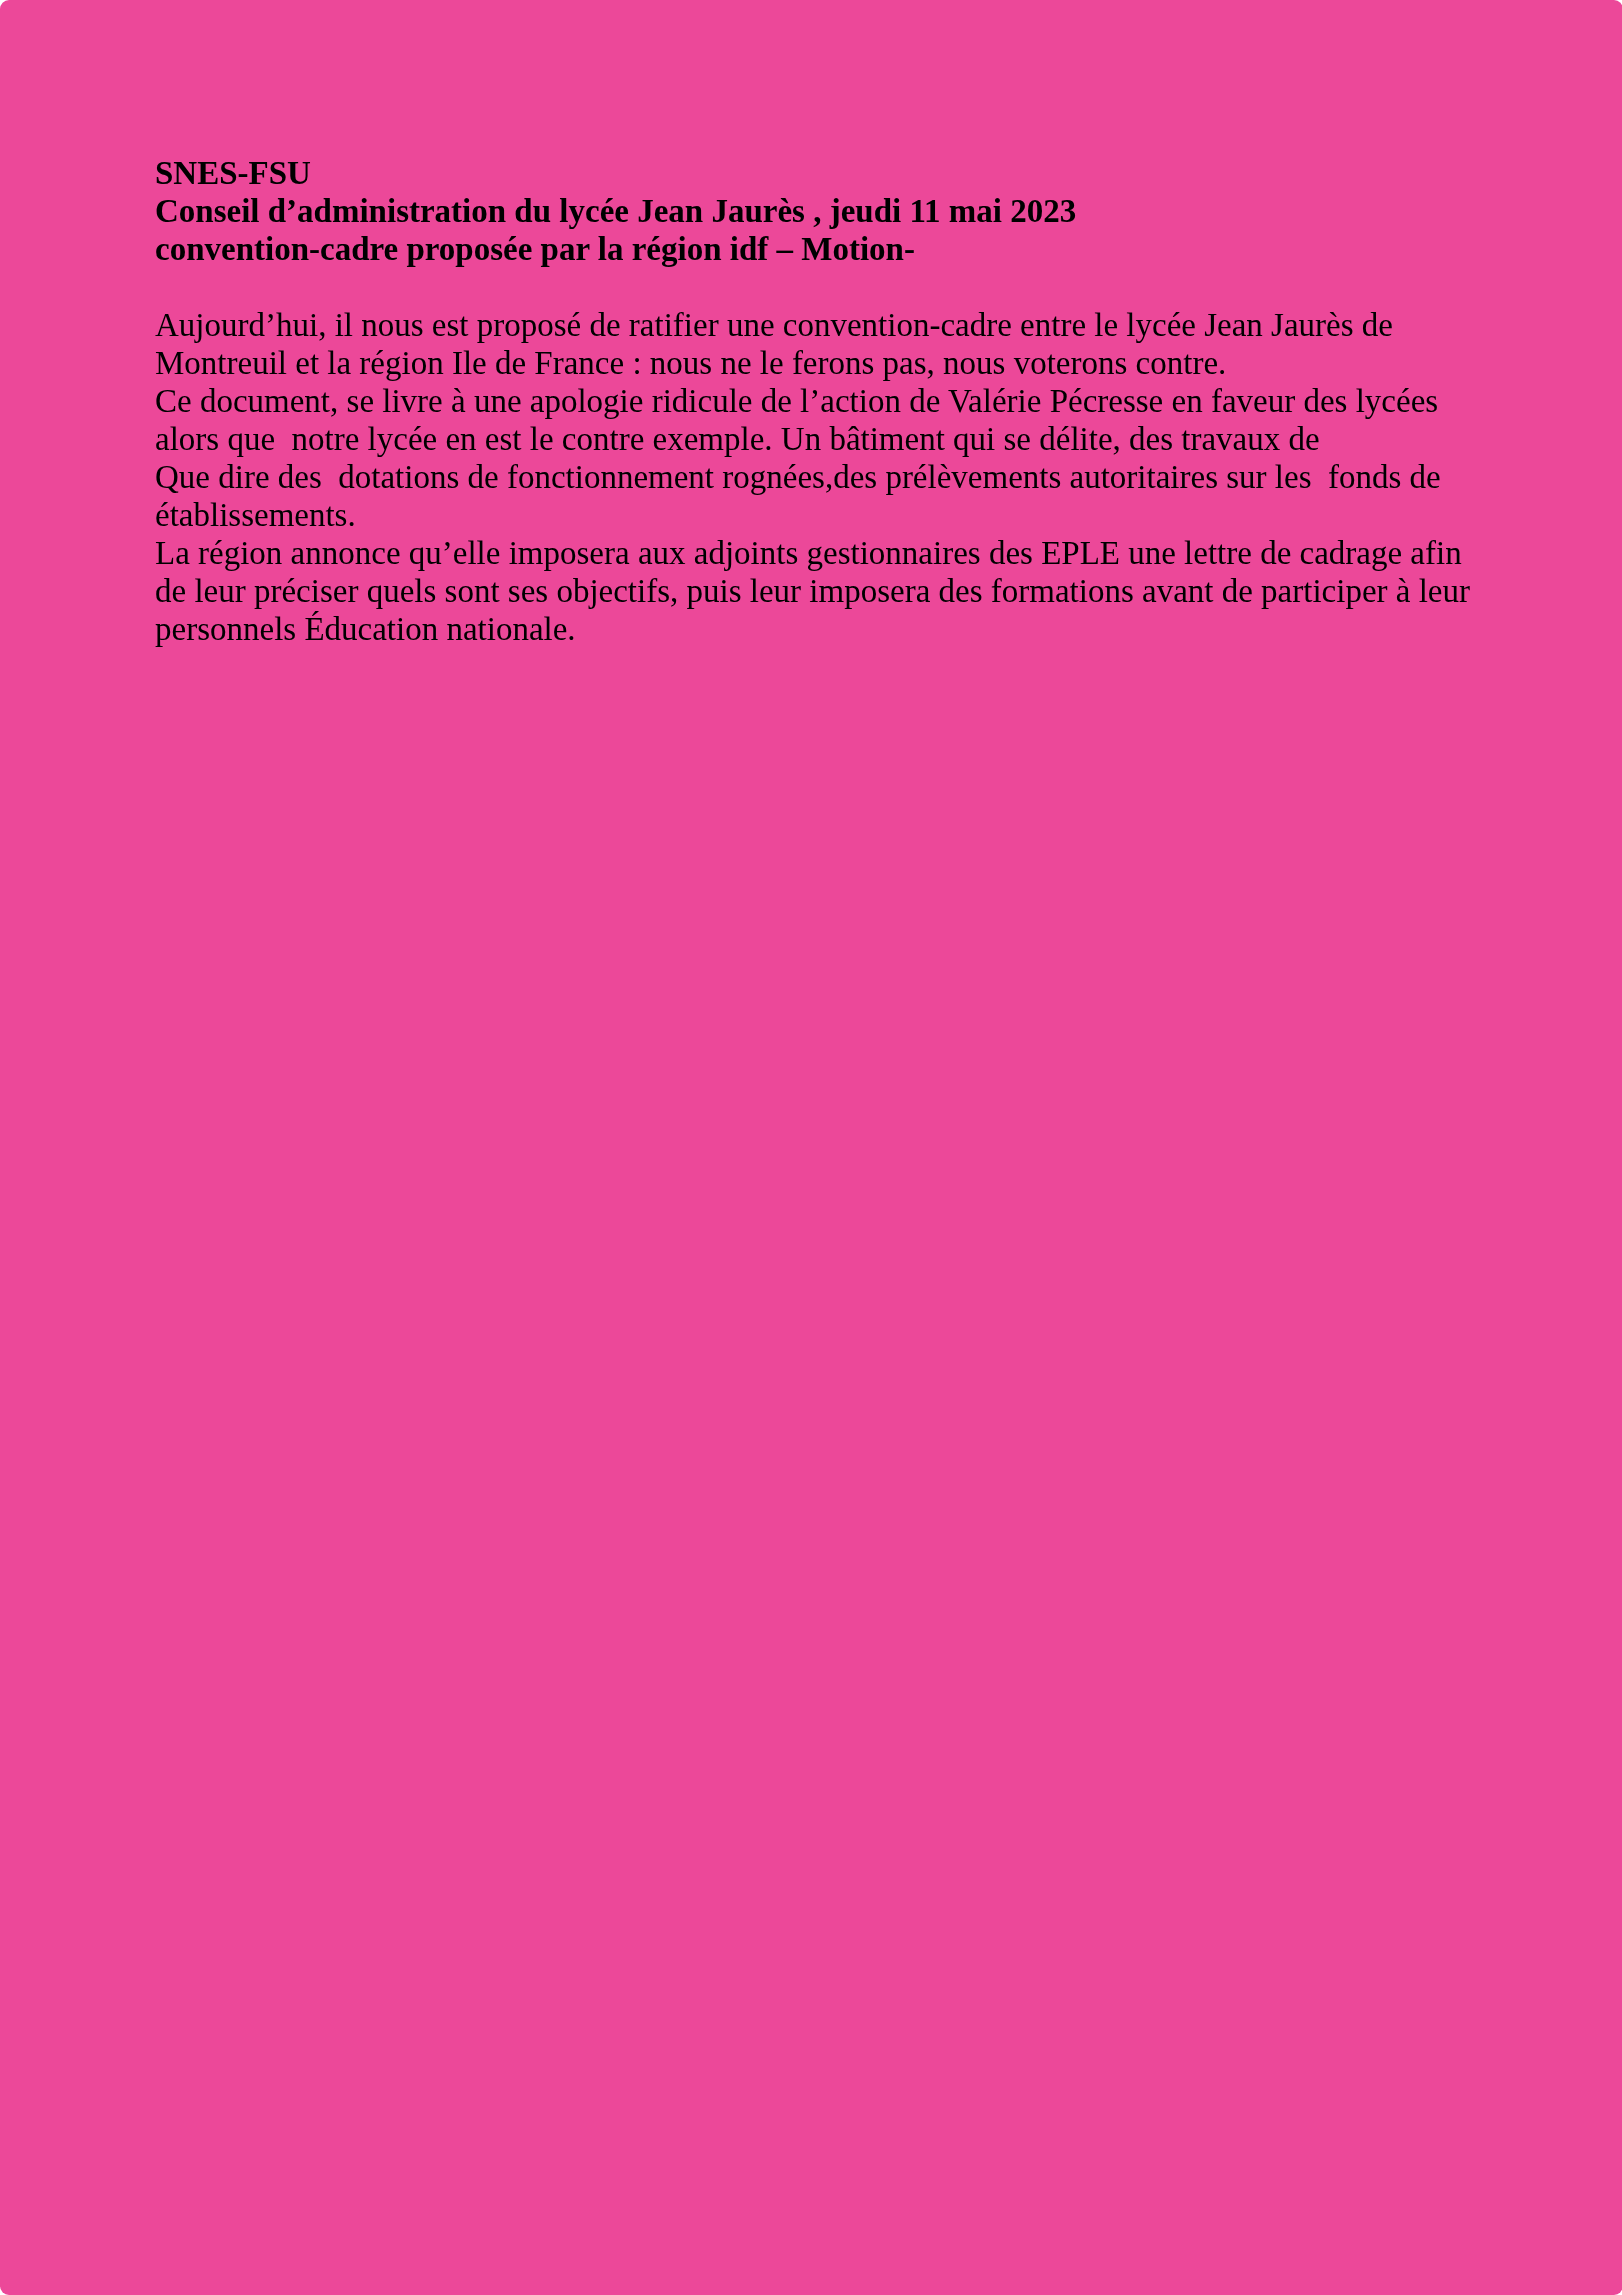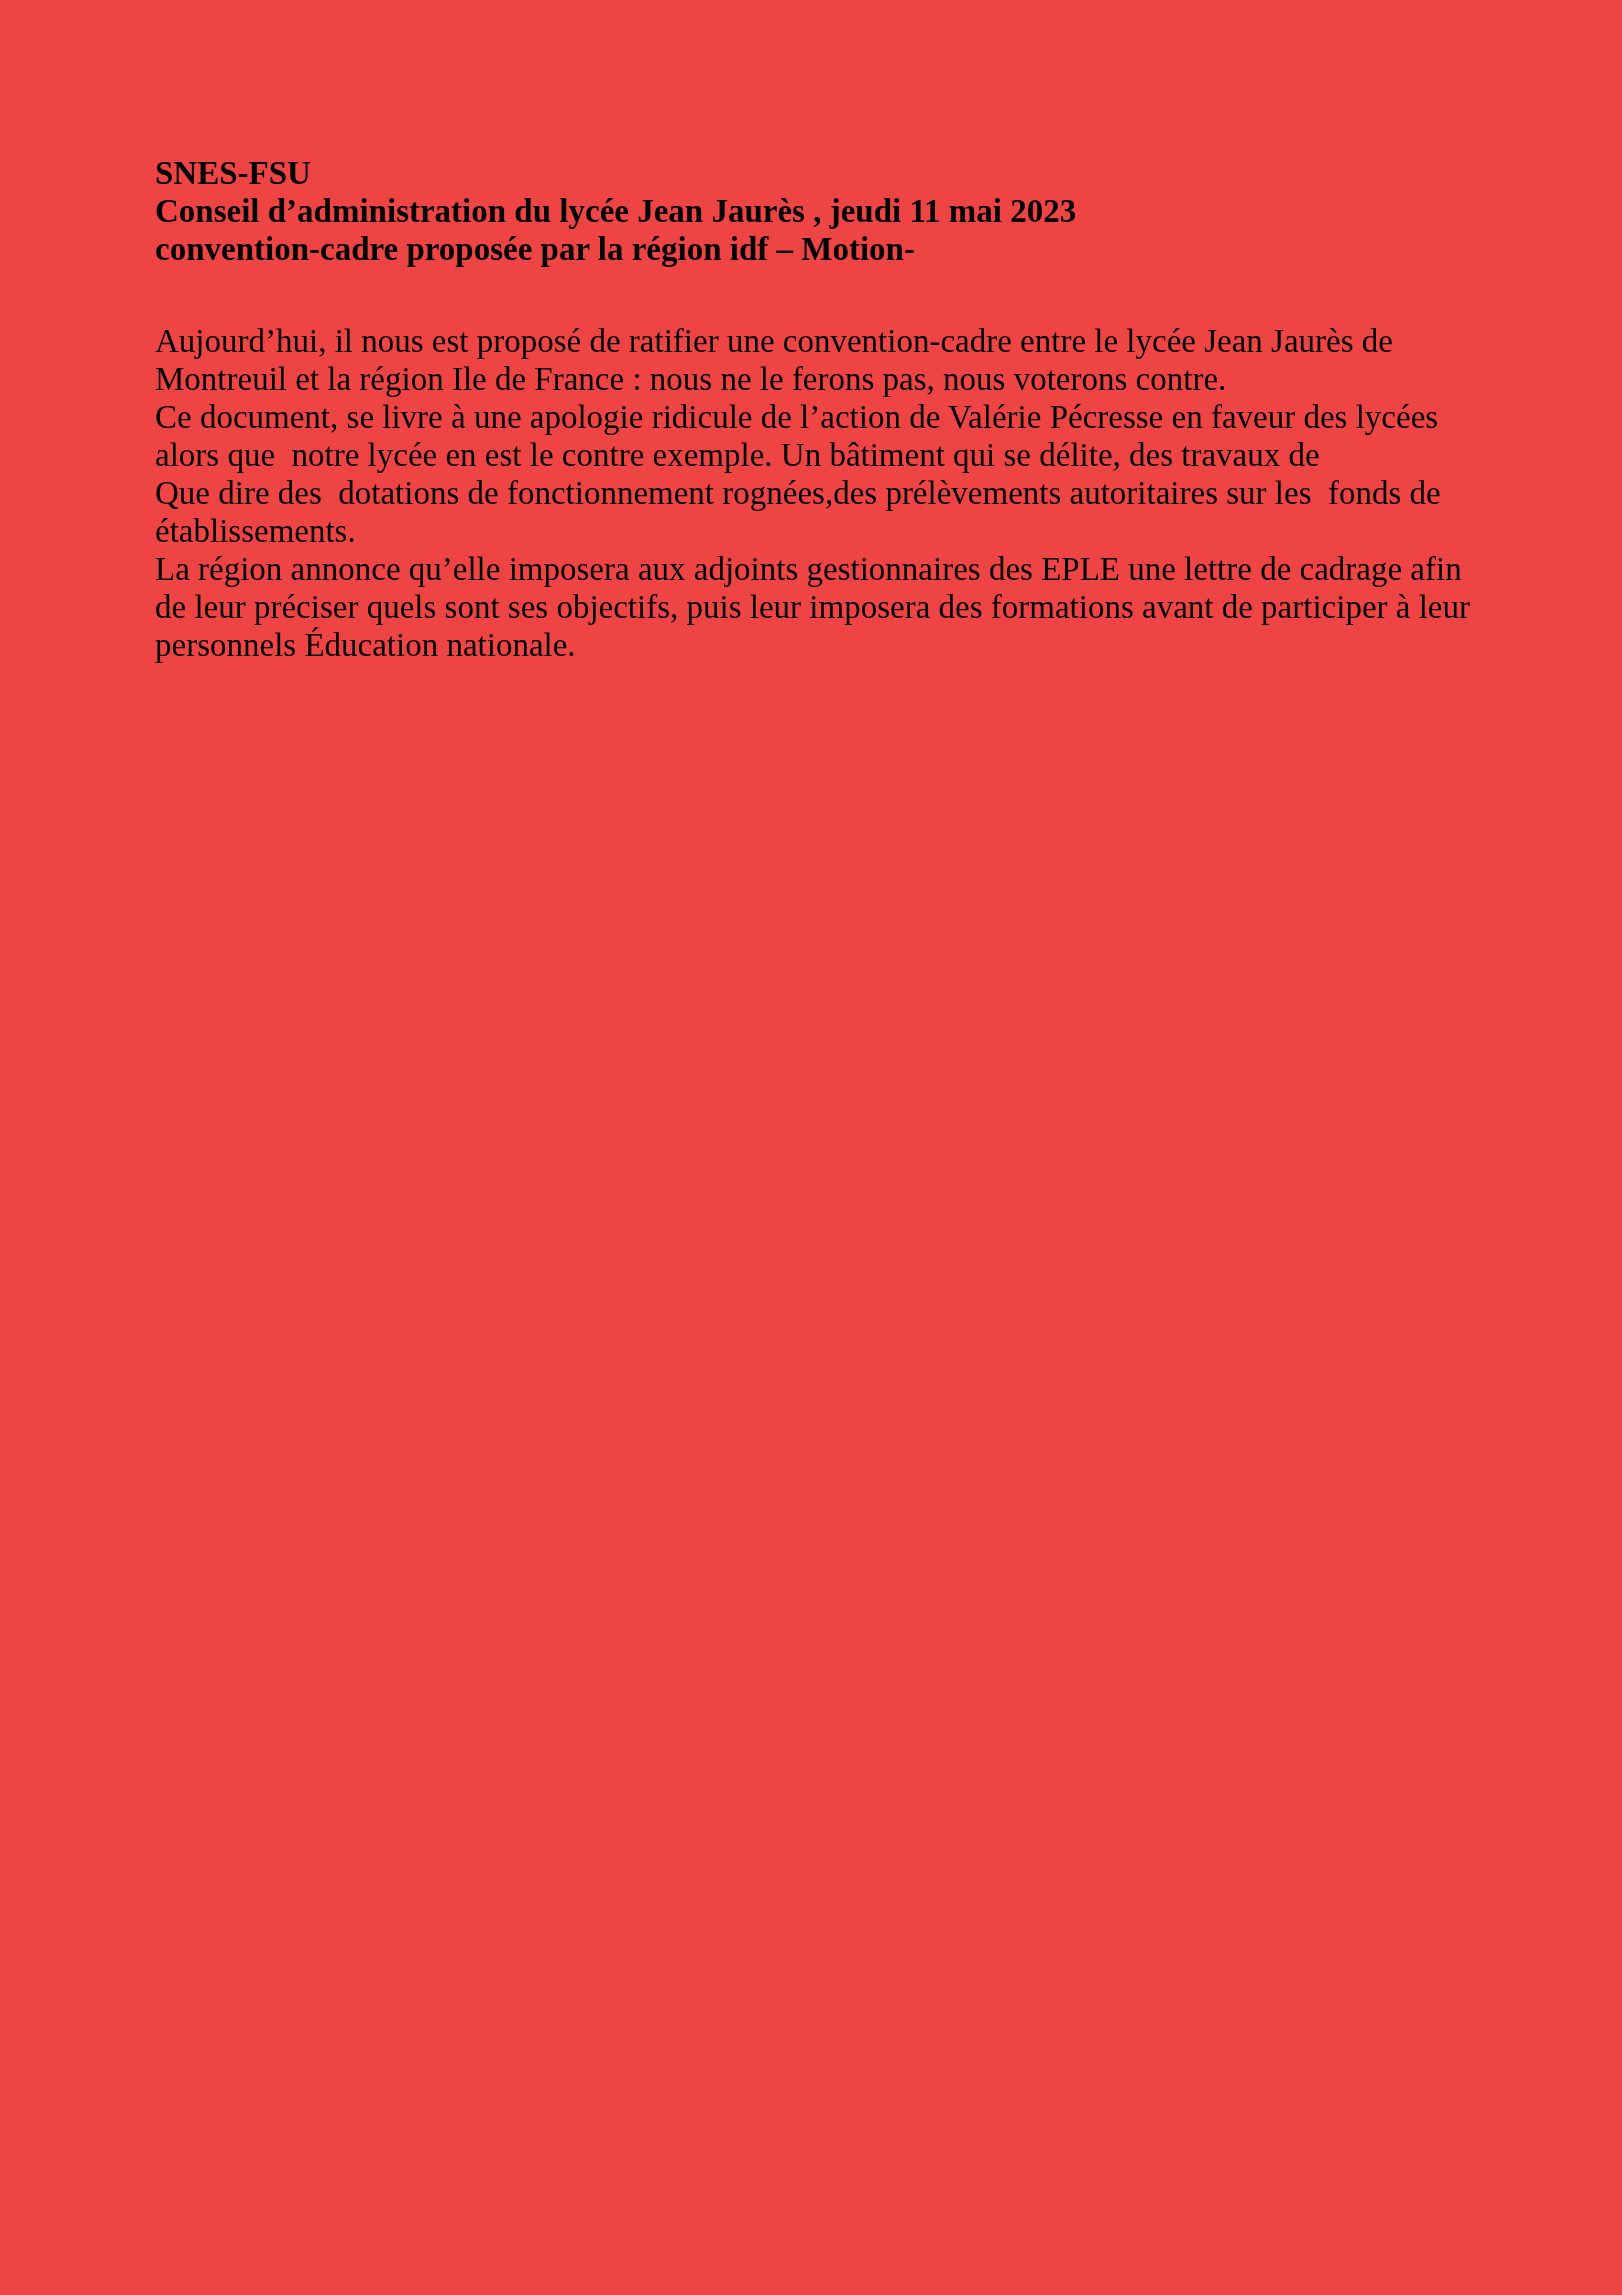--- a/index.html
+++ b/index.html
@@ -8,41 +8,42 @@
   }
   body {
     width: 1623px;
     height: 2295px;
     background: #ffffff;
   }
   .page {
     position: relative;
     width: 1623px;
     height: 2295px;
-    background: #ef4444;
+    background: #ec4899;
     overflow: hidden;
     font-family: "Liberation Serif", serif;
     color: #000000;
+    border-radius: 9px;
   }
   .text-block {
     position: absolute;
     left: 155px;
     top: 154px;
     width: 1341px;
     font-size: 33px;
     line-height: 38px;
   }
   .line {
     white-space: pre;
   }
   .doc-header .line {
     font-weight: bold;
   }
   .doc-body {
-    margin-top: 54px; 
+    margin-top: 38px; 
   }
 </style>
 </head>
 <body>
 
 <div class="page">
   <div class="text-block">
     <div class="doc-header">
         <div class="line">SNES-FSU</div>
         <div class="line">Conseil d’administration du lycée Jean Jaurès , jeudi 11 mai 2023</div>

